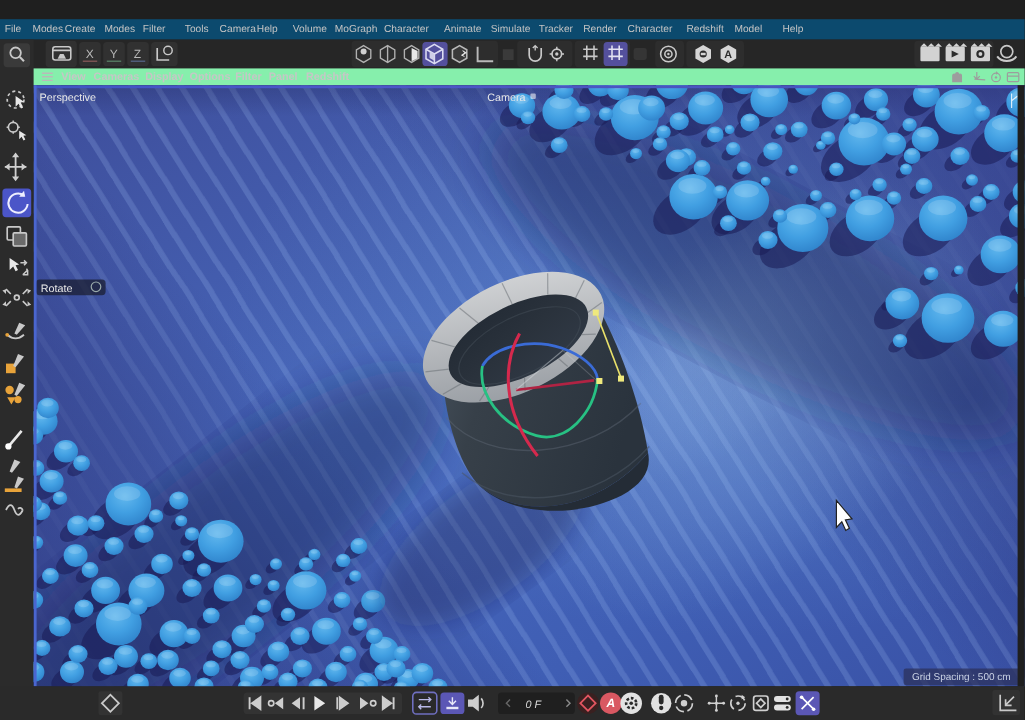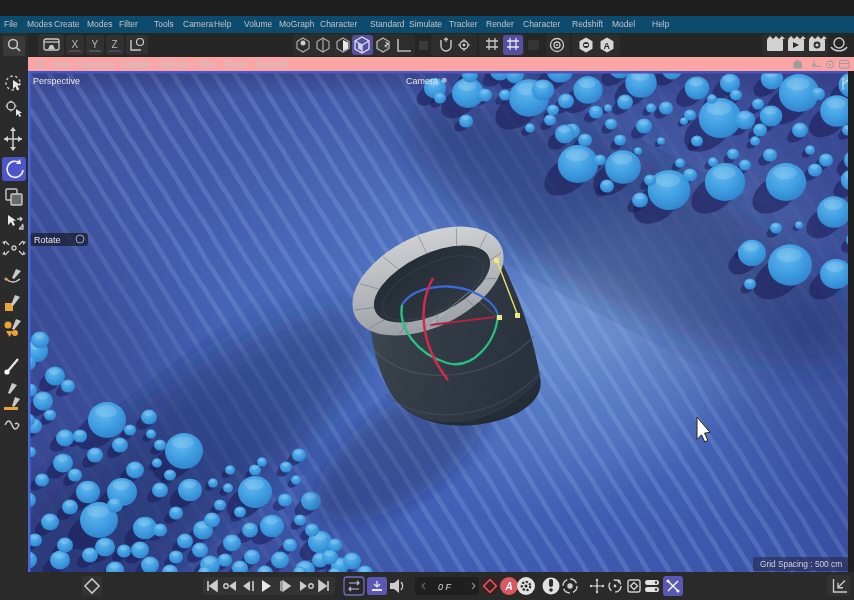--- a/index.html
+++ b/index.html
@@ -2,21 +2,21 @@
 <html><head><meta charset="utf-8">
 <style>
 * { margin:0; padding:0; box-sizing:border-box; }
 html,body { width:854px; height:600px; overflow:hidden; background:#1f1f1f;
   font-family:"Liberation Sans", sans-serif; }
 #stage { position:relative; width:854px; height:600px; }
 .bar { position:absolute; left:0; width:854px; }
 #tabbar { top:0; height:16px; background:#1d1d1d; }
 #menubar { top:16px; height:17px; background:#0c4a6e; }
 #toolbar { top:33px; height:24px; background:#262626; }
-#vmenu { top:57px; height:14px; background:#fca5a5; }
+#vmenu { top:57px; height:14px; background:#86efac;font-weight:bold; }
 #sidebar { position:absolute; left:0; top:33px; width:28px; height:567px; background:#2b2b2b; }
 #bottombar { position:absolute; left:0; top:572px; width:854px; height:28px; background:#2a2a2a;font-style:italic; }
 #rightstrip { position:absolute; left:848px; top:71px; width:6px; height:501px; background:#1f1f1f; }
 .mi { position:absolute; color:#c3c3c3; font-size:8.5px; line-height:17px; }
 .vplab { font-size:9px; fill:#e8e8e8; font-family:"Liberation Sans",sans-serif; }
 .ltab { position:absolute; top:0; font-size:8.5px; line-height:15px; color:#83838b; }
 </style></head>
 <body>
 <div id="stage">
 
@@ -26,21 +26,21 @@
       <span class="mi" style="left:27px">Modes</span>
       <span class="mi" style="left:54px">Create</span>
       <span class="mi" style="left:87px">Modes</span>
       <span class="mi" style="left:119px">Filter</span>
       <span class="mi" style="left:154px">Tools</span>
       <span class="mi" style="left:183px">Camera</span>
       <span class="mi" style="left:214px">Help</span>
       <span class="mi" style="left:244px">Volume</span>
       <span class="mi" style="left:279px">MoGraph</span>
       <span class="mi" style="left:320px">Character</span>
-      <span class="mi" style="left:370px">Standard</span>
+      <span class="mi" style="left:370px">Animate</span>
       <span class="mi" style="left:409px">Simulate</span>
       <span class="mi" style="left:449px">Tracker</span>
       <span class="mi" style="left:486px">Render</span>
       <span class="mi" style="left:523px">Character</span>
       <span class="mi" style="left:572px">Redshift</span>
       <span class="mi" style="left:612px">Model</span>
       <span class="mi" style="left:652px">Help</span>
     </div>
 
 <div class="bar" id="toolbar">

